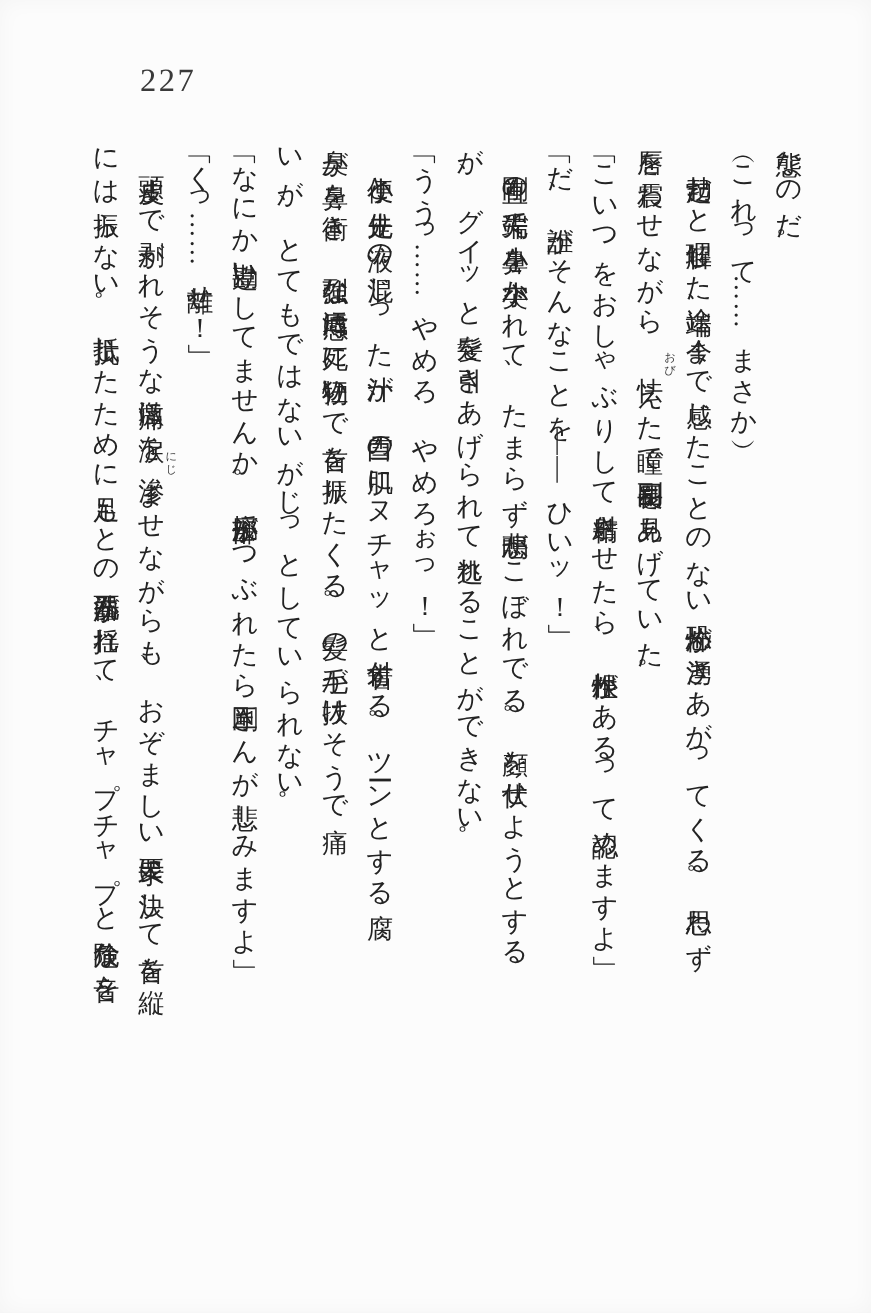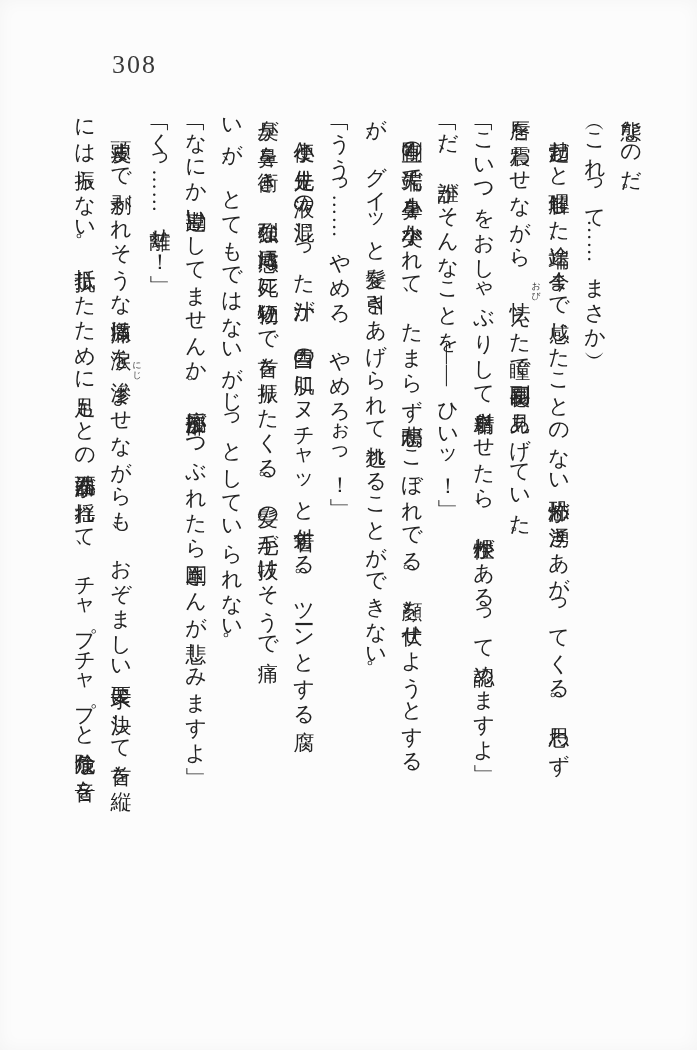--- a/index.html
+++ b/index.html
@@ -51,21 +51,21 @@
     font-size: 9px;
     letter-spacing: 0;
     color: #3d3d3d;
   }
 </style>
 </head>
 <body>
 
 <div class="page">
 
-  <div class="page-number">308</div>
+  <div class="page-number">227</div>
 
   <div class="text-block">
 
     <p class="line">態なのだ。</p>
 
     <p class="line indent-half">（これって……まさか）</p>
 
     <p class="line indent-full">勃起だと理解した途端、今まで感じたことのない恐怖が湧きあがってくる。思わず</p>
 
     <p class="line"><span>唇を震わせながら、</span><ruby><span>怯</span><rt>おび</rt></ruby><span>えた瞳で副団長を見あげていた。</span></p>

